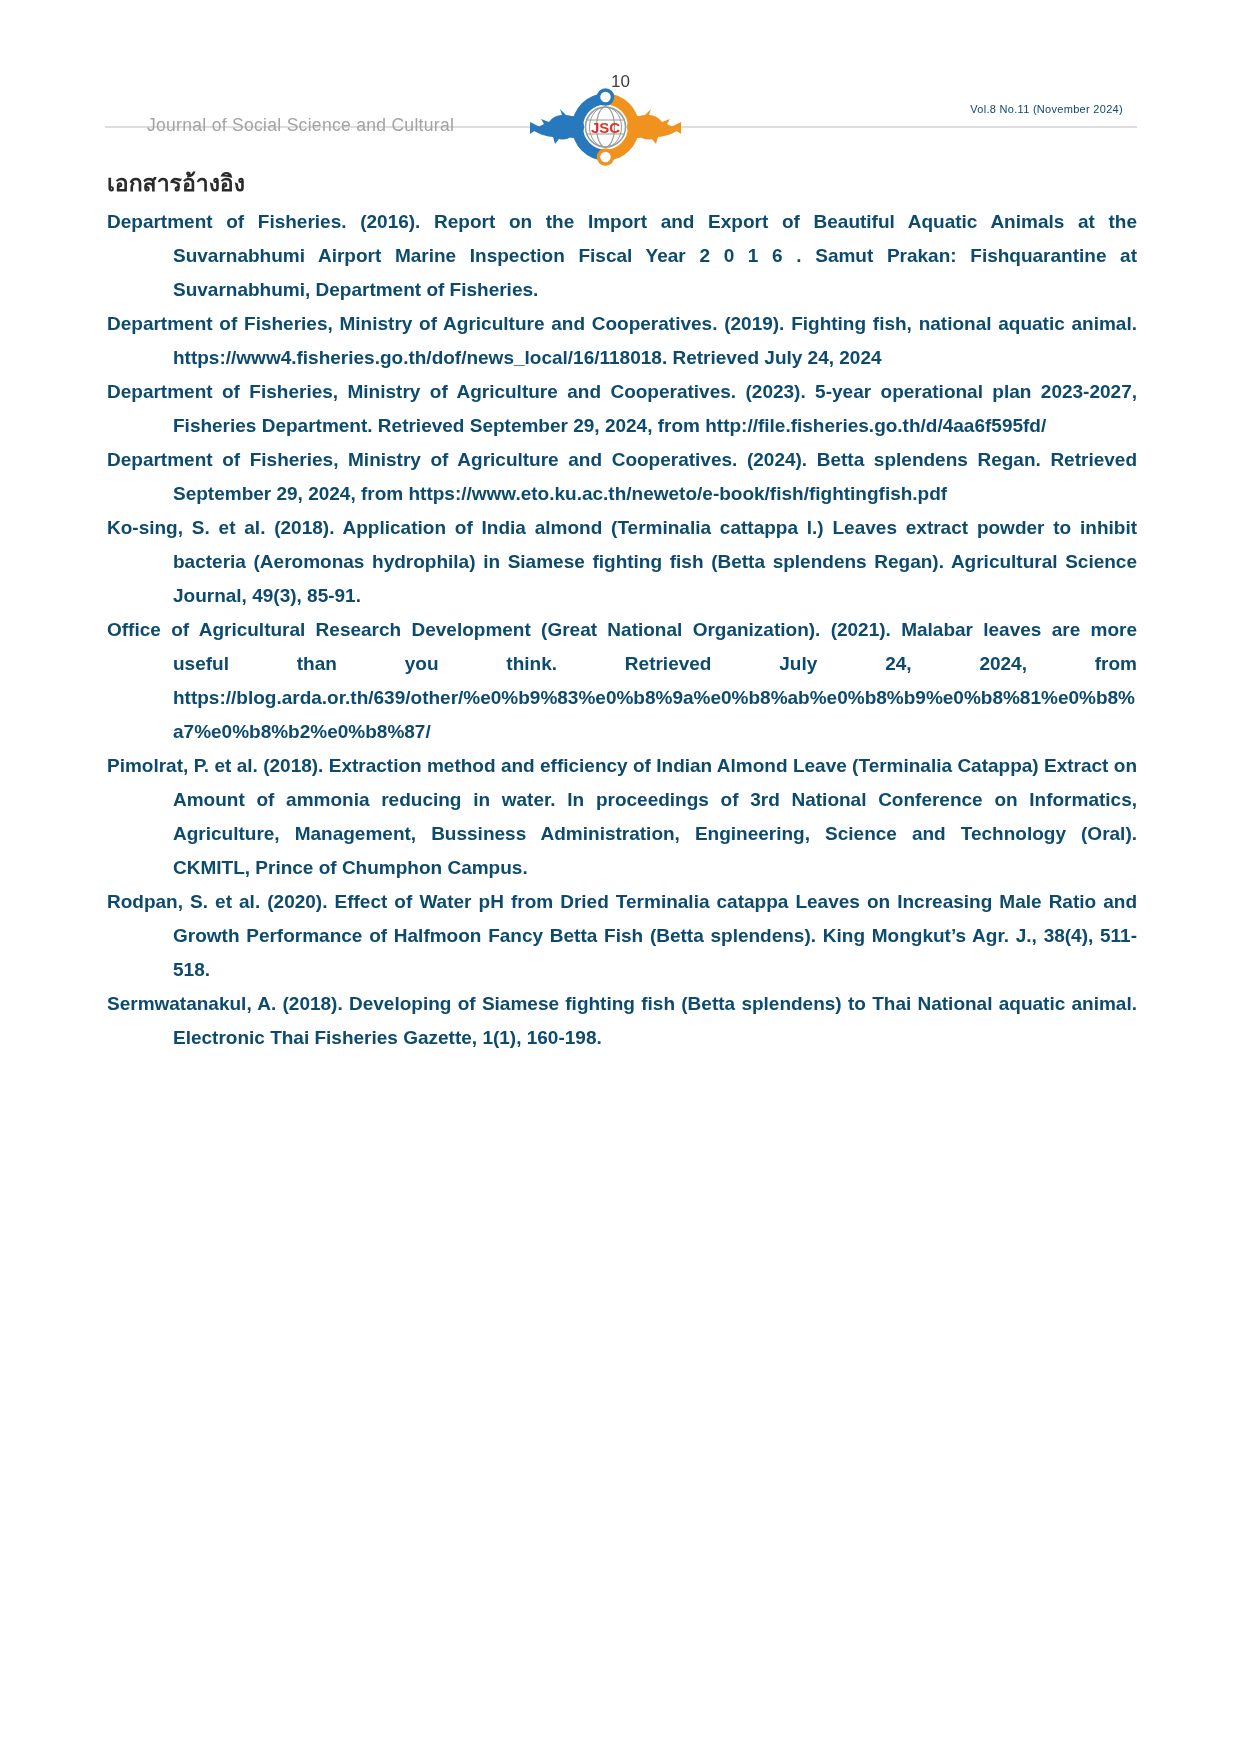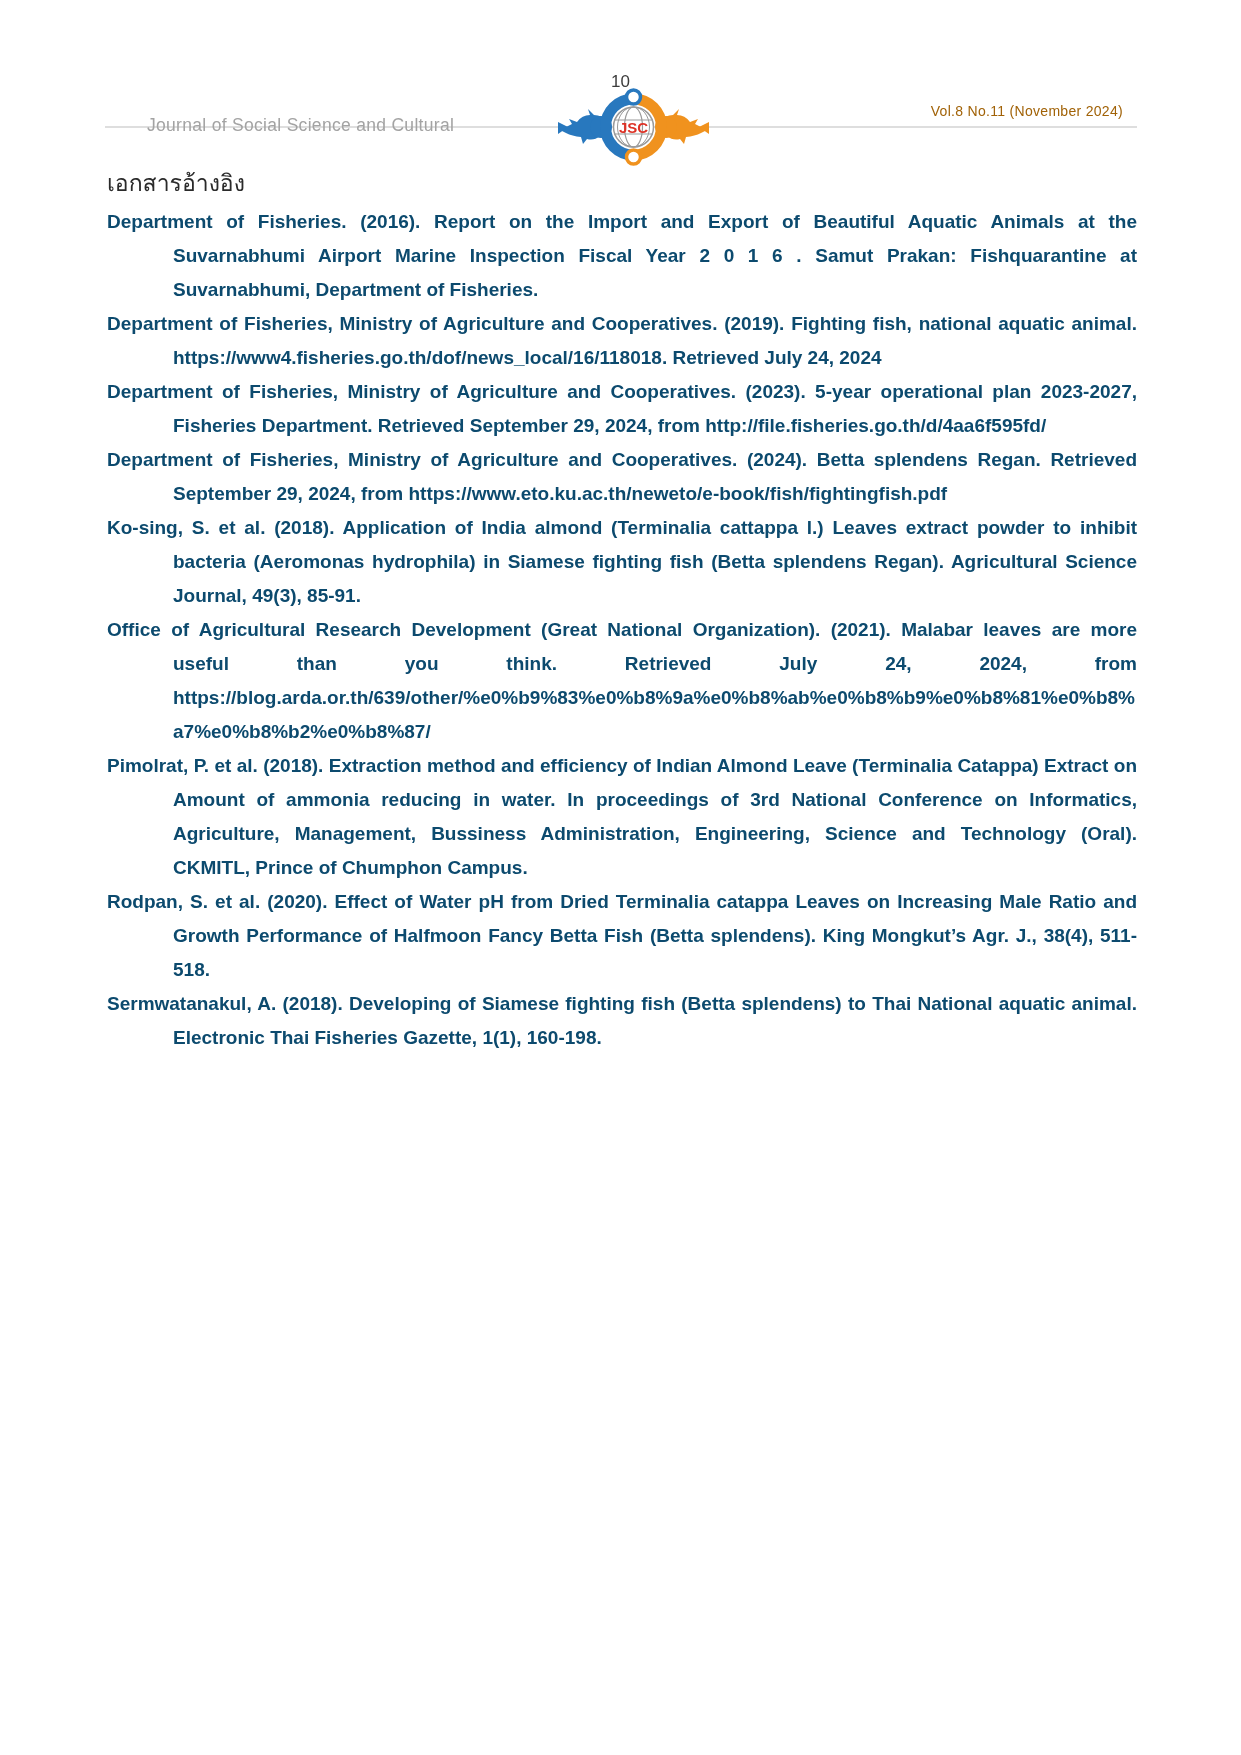--- a/index.html
+++ b/index.html
@@ -27,37 +27,37 @@
   .journal-title {
     position: absolute;
     top: 15px; left: 147px;
     font-size: 17.5px;
     color: #a3a3a3;
     letter-spacing: 0.3px;
   }
   .issue-info {
     position: absolute;
     top: 3px; right: 118px;
-    font-size: 14px;
-    color: #a16207;
+    font-size: 11px;
+    color: #0c4a6e;
     letter-spacing: 0.3px;
   }
   .logo-wrap {
     position: absolute;
-    top: -16px; left: 556px;
+    top: -16px; left: 528px;
     width: 155px; height: 86px;
   }
   .content {
     position: absolute;
     top: 166px; left: 107px;
     width: 1030px;
   }
   .section-heading {
     font-size: 23px;
-    font-weight: normal;
+    font-weight: bold;
     color: #2a2a2a;
     margin: 0 0 5px 0;
     line-height: 34px;
   }
   .reference {
     margin: 0;
     padding-left: 66px;
     text-indent: -66px;
     text-align: justify;
     font-size: 19px;

